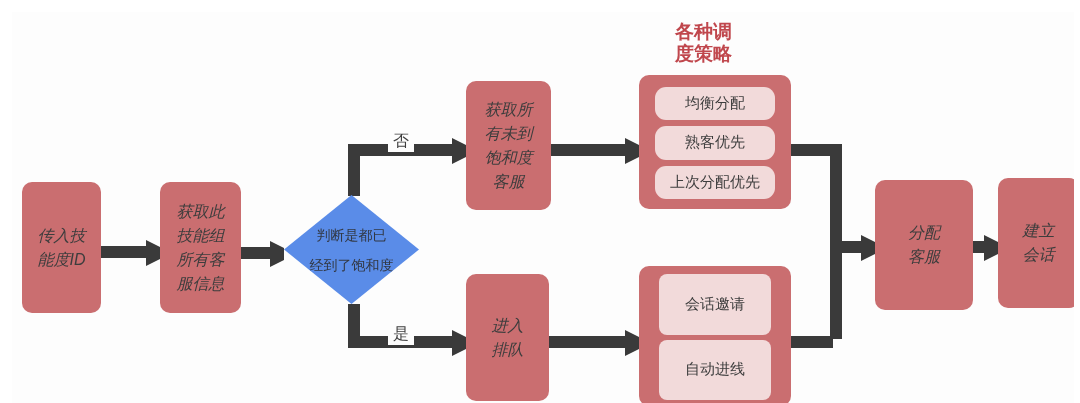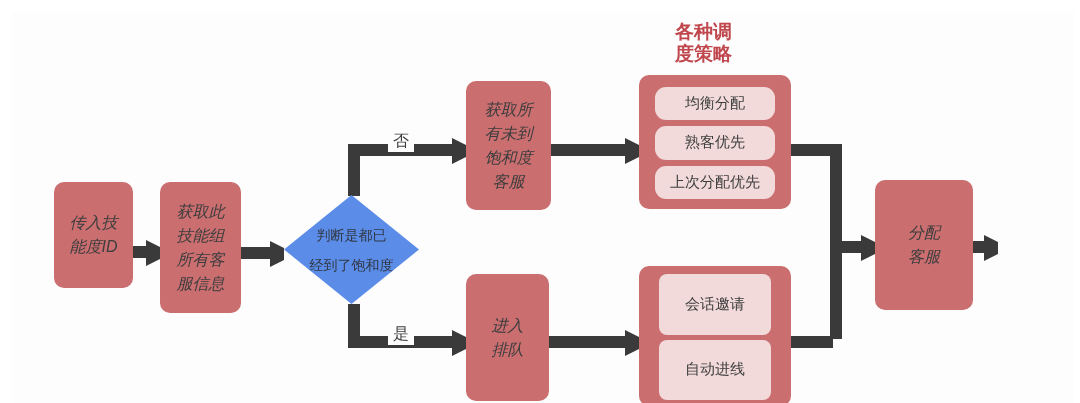--- a/index.html
+++ b/index.html
@@ -60,21 +60,21 @@
   .node,.diamond,.group{z-index:2;}
 </style>
 </head>
 <body>
 
 <div class="canvas">
 
   <div class="diagram-title">各种调
 度策略</div>
 
-  <div class="node" style="left:10px;top:170px;width:79px;height:106px;margin-left:32px;">传入技
+  <div class="node" style="left:10px;top:170px;width:79px;height:131px;">传入技
 能度ID</div>
 
   <div class="node" style="left:148px;top:170px;width:81px;height:131px;">获取此
 技能组
 所有客
 服信息</div>
 
   <div class="diamond" style="left:272px;top:183px;width:135px;height:109px;">判断是都已
 经到了饱和度</div>
 
@@ -82,20 +82,22 @@
 有未到
 饱和度
 客服</div>
 
   <div class="node" style="left:454px;top:262px;width:83px;height:127px;">进入
 排队</div>
 
   <div class="node" style="left:863px;top:168px;width:98px;height:130px;">分配
 客服</div>
 
+  <div class="node" style="left:986px;top:166px;width:81px;height:130px;">建立
+会话</div>
 
   <div class="group group-strategies">
     <div class="pill">均衡分配</div>
     <div class="pill">熟客优先</div>
     <div class="pill">上次分配优先</div>
   </div>
 
   <div class="group group-queue">
     <div class="pill">会话邀请</div>
     <div class="pill">自动进线</div>

